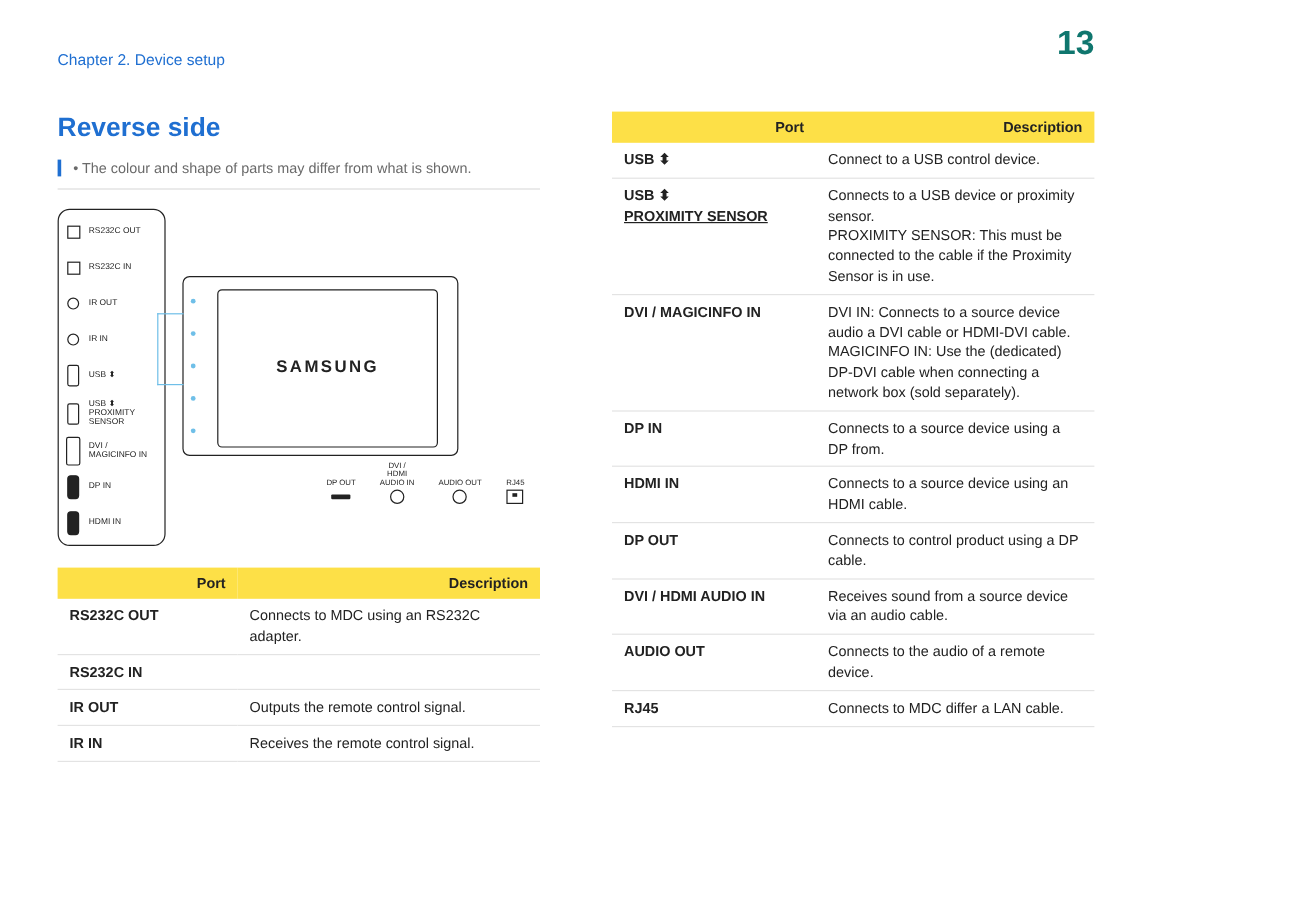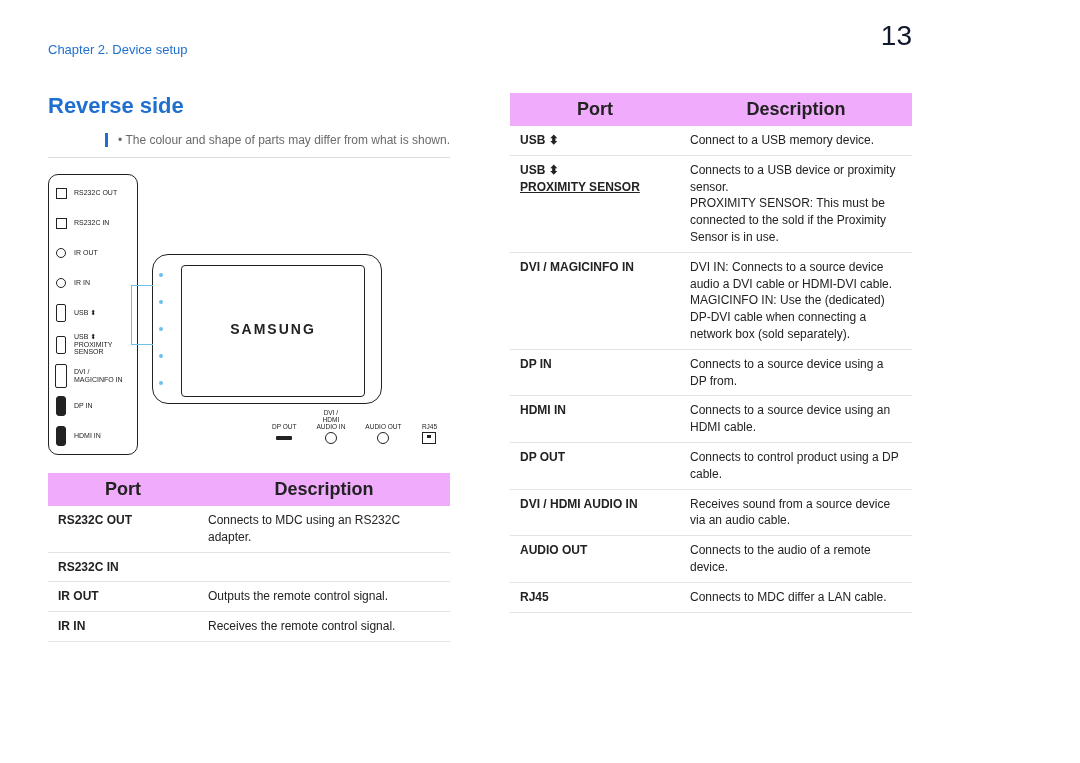--- a/index.html
+++ b/index.html
@@ -1,57 +1,57 @@
 <!DOCTYPE html>
 <html><head>
 <meta charset="utf-8">
 <style>
   * { box-sizing: border-box; margin: 0; padding: 0; }
   html, body { width: 1080px; height: 763px; background: #fff; font-family: Arial, Helvetica, sans-serif; color: #222; }
   .page { position: relative; width: 960px; height: 763px; padding: 42px 48px 40px 48px; }
   .header { display: flex; justify-content: space-between; align-items: flex-start; margin-bottom: 36px; }
   .chapter { color: #1f6fd1; font-size: 13px; font-weight: 500; }
-  .pagenum { color: #0f172a; font-size: 28px; font-weight: 400; margin-top: -22px; }
+  .pagenum { color: #0f766e; font-size: 28px; font-weight: 700; margin-top: -22px; }
   .columns { display: flex; gap: 60px; }
   .col { flex: 1 1 0; min-width: 0; }
   .section-title { color: #1f6fd1; font-size: 22px; font-weight: 600; margin-bottom: 14px; }
-  .note { display: flex; align-items: flex-start; border-bottom: 1px solid #ddd; padding-bottom: 10px; margin-bottom: 16px; justify-content: flex-end; }
+  .note { display: flex; align-items: flex-start; border-bottom: 1px solid #ddd; padding-bottom: 10px; margin-bottom: 16px; }
   .note-bar { width: 3px; align-self: stretch; background: #1f6fd1; margin-right: 10px; }
   .note-text { font-size: 12px; color: #6a6a6a; }
   .note-text::before { content: "• "; }
 
   .diagram-row { display: flex; align-items: flex-start; gap: 14px; margin-bottom: 18px; }
   .port-panel { border: 1.5px solid #222; border-radius: 10px; padding: 8px 5px; display: flex; flex-direction: column; gap: 10px; width: 90px; }
   .port-item { display: flex; align-items: center; gap: 6px; }
   .port-icon { width: 14px; height: 20px; display: flex; align-items: center; justify-content: center; }
   .port-icon.sq::before { content: ""; display:block; width: 9px; height: 9px; border: 1px solid #222; }
   .port-icon.ci::before { content: ""; display:block; width: 8px; height: 8px; border: 1px solid #222; border-radius: 50%; }
   .port-icon.usb::before { content: ""; display:block; width: 8px; height: 16px; border: 1.2px solid #222; border-radius: 2px; }
   .port-icon.dvi::before { content: ""; display:block; width: 10px; height: 22px; border: 1.2px solid #222; border-radius: 2px; }
   .port-icon.bar::before { content: ""; display:block; width: 8px; height: 18px; border: 1.2px solid #222; border-radius: 3px; background:#222; }
   .port-label { font-size: 7px; color: #222; line-height: 1.1; white-space: pre-line; }
 
-  .device-box { border: 1.5px solid #222; border-radius: 16px; width: 230px; height: 150px; position: relative; margin-top: 80px; padding: 10px 16px 6px 28px; display:flex; flex-direction:column; justify-content:space-between; }
+  .device-box { border: 1.5px solid #222; border-radius: 6px; width: 230px; height: 150px; position: relative; margin-top: 56px; padding: 10px 16px 6px 28px; display:flex; flex-direction:column; justify-content:space-between; }
   .device-inner { border: 1px solid #222; border-radius: 4px; flex:1; position: relative; }
   .brand { position:absolute; top: 42%; left: 0; right: 0; text-align:center; font-weight: 700; letter-spacing: 2px; font-size: 14px; color:#222; }
   .device-side-dots { position:absolute; left: 6px; top: 18px; bottom: 18px; width: 14px; display:flex; flex-direction:column; justify-content:space-between; }
   .device-side-dots span { width: 4px; height: 4px; background:#6fbfe8; border-radius:50%; }
   .device-lead { position:absolute; left:-22px; top:30px; width:22px; height:60px; border-left:1px solid #6fbfe8; border-top:1px solid #6fbfe8; border-bottom:1px solid #6fbfe8; }
 
   .bottom-ports { display:flex; gap: 20px; align-items:flex-end; margin-left: 120px; margin-top: 6px; }
   .bp { display:flex; flex-direction:column; align-items:center; gap:3px; }
   .bp-label { font-size: 6.5px; color:#222; line-height:1.05; text-align:center; white-space: pre-line; }
   .bp-ic { width: 16px; height: 10px; display:flex; align-items:center; justify-content:center; }
   .bp-ic.slot::before { content:""; display:block; width:16px; height:4px; background:#222; border-radius:1px; }
   .bp-ic.ring::before { content:""; display:block; width:10px; height:10px; border:1.5px solid #222; border-radius:50%; }
   .bp-ic.rj::before { content:""; display:block; width:12px; height:10px; border:1.2px solid #222; }
   .bp-ic.rj::after  { content:""; display:block; position:absolute; width:4px; height:3px; background:#222; margin-top:-3px; }
 
   table.port-table { width: 100%; border-collapse: collapse; font-size: 12px; }
-  .port-table thead th { background: #f0abfc; color:#222; text-align:center; font-weight: 700; padding: 6px 10px; font-size: 18px; }
+  .port-table thead th { background: #fde047; color:#222; text-align:right; font-weight: 700; padding: 6px 10px; font-size: 12px; }
   .port-table td { padding: 6px 10px; vertical-align: top; border-top: 1px solid #e3e3e3; line-height:1.4; }
   .port-table td.pname { font-weight: 700; white-space: nowrap; }
   .port-table td.pname .sub { font-weight:700; display:block;text-decoration:underline; }
   .port-table tbody tr:first-child td { border-top: none; }
   .port-table { border-bottom: 1px solid #e3e3e3; }
   .multi-line { display:block; }
 </style>
 </head>
 <body>
 
@@ -194,28 +194,28 @@
         <thead>
           <tr>
             <th style="width:170px">Port</th>
             <th>Description</th>
           </tr>
         </thead>
         <tbody id="right-tbody">
             <tr>
               <td class="pname"><span>USB ⬍</span></td>
               <td>
-                <span class="multi-line">Connect to a USB memory device.</span>
+                <span class="multi-line">Connect to a USB control device.</span>
               </td>
             </tr>
             <tr>
               <td class="pname"><span>USB ⬍</span><span class="sub">PROXIMITY SENSOR</span></td>
               <td>
                 <span class="multi-line">Connects to a USB device or proximity sensor.</span>
-                <span class="multi-line">PROXIMITY SENSOR: This must be connected to the sold if the Proximity Sensor is in use.</span>
+                <span class="multi-line">PROXIMITY SENSOR: This must be connected to the cable if the Proximity Sensor is in use.</span>
               </td>
             </tr>
             <tr>
               <td class="pname"><span>DVI / MAGICINFO IN</span></td>
               <td>
                 <span class="multi-line">DVI IN: Connects to a source device audio a DVI cable or HDMI-DVI cable.</span>
                 <span class="multi-line">MAGICINFO IN: Use the (dedicated) DP-DVI cable when connecting a network box (sold separately).</span>
               </td>
             </tr>
             <tr>

